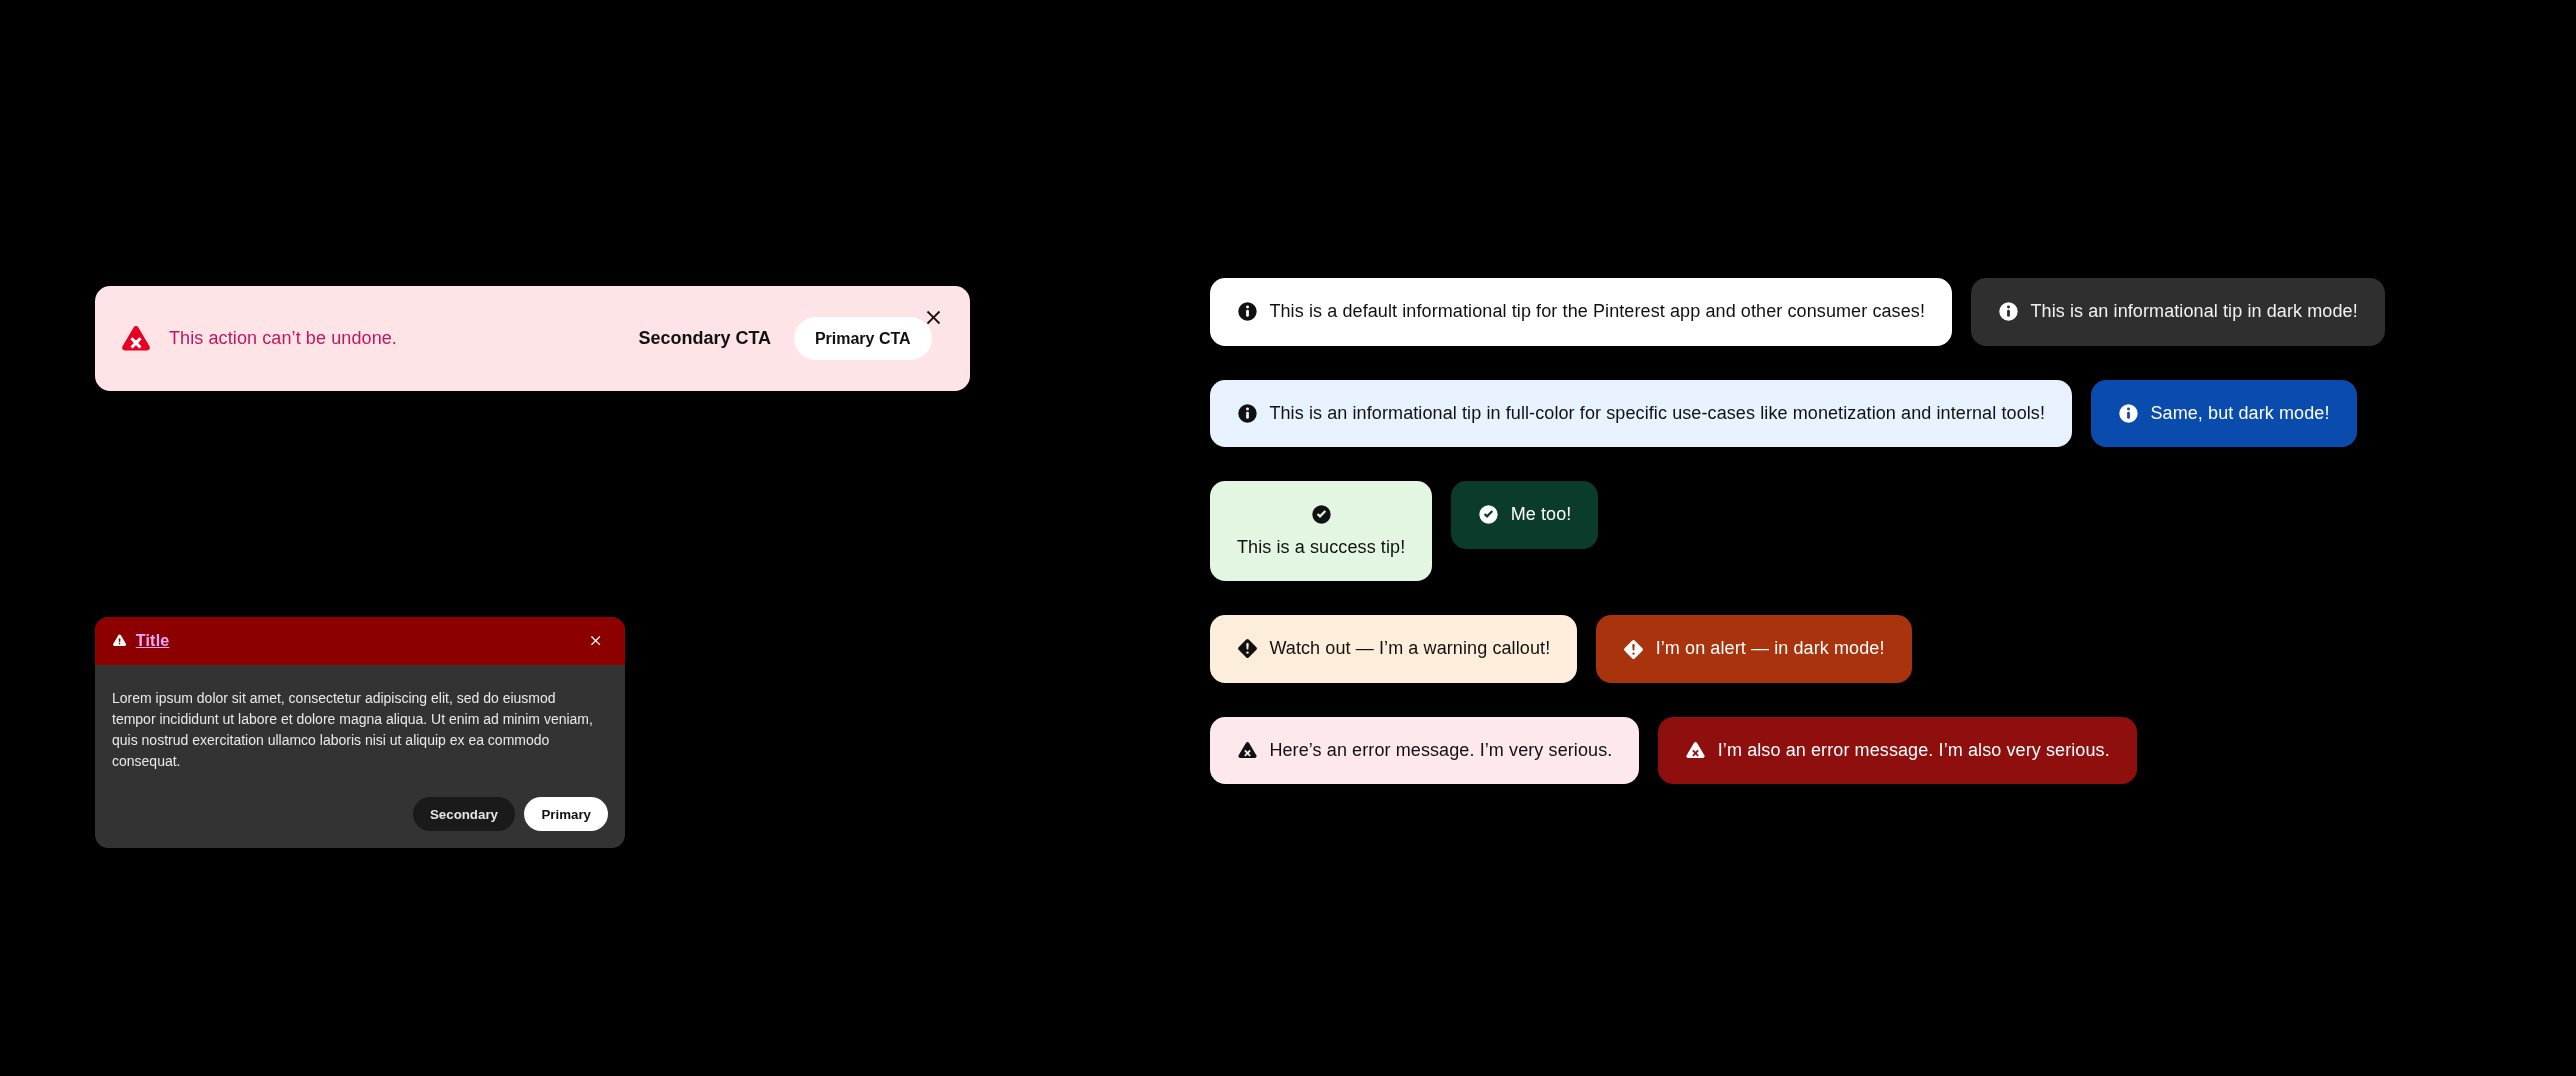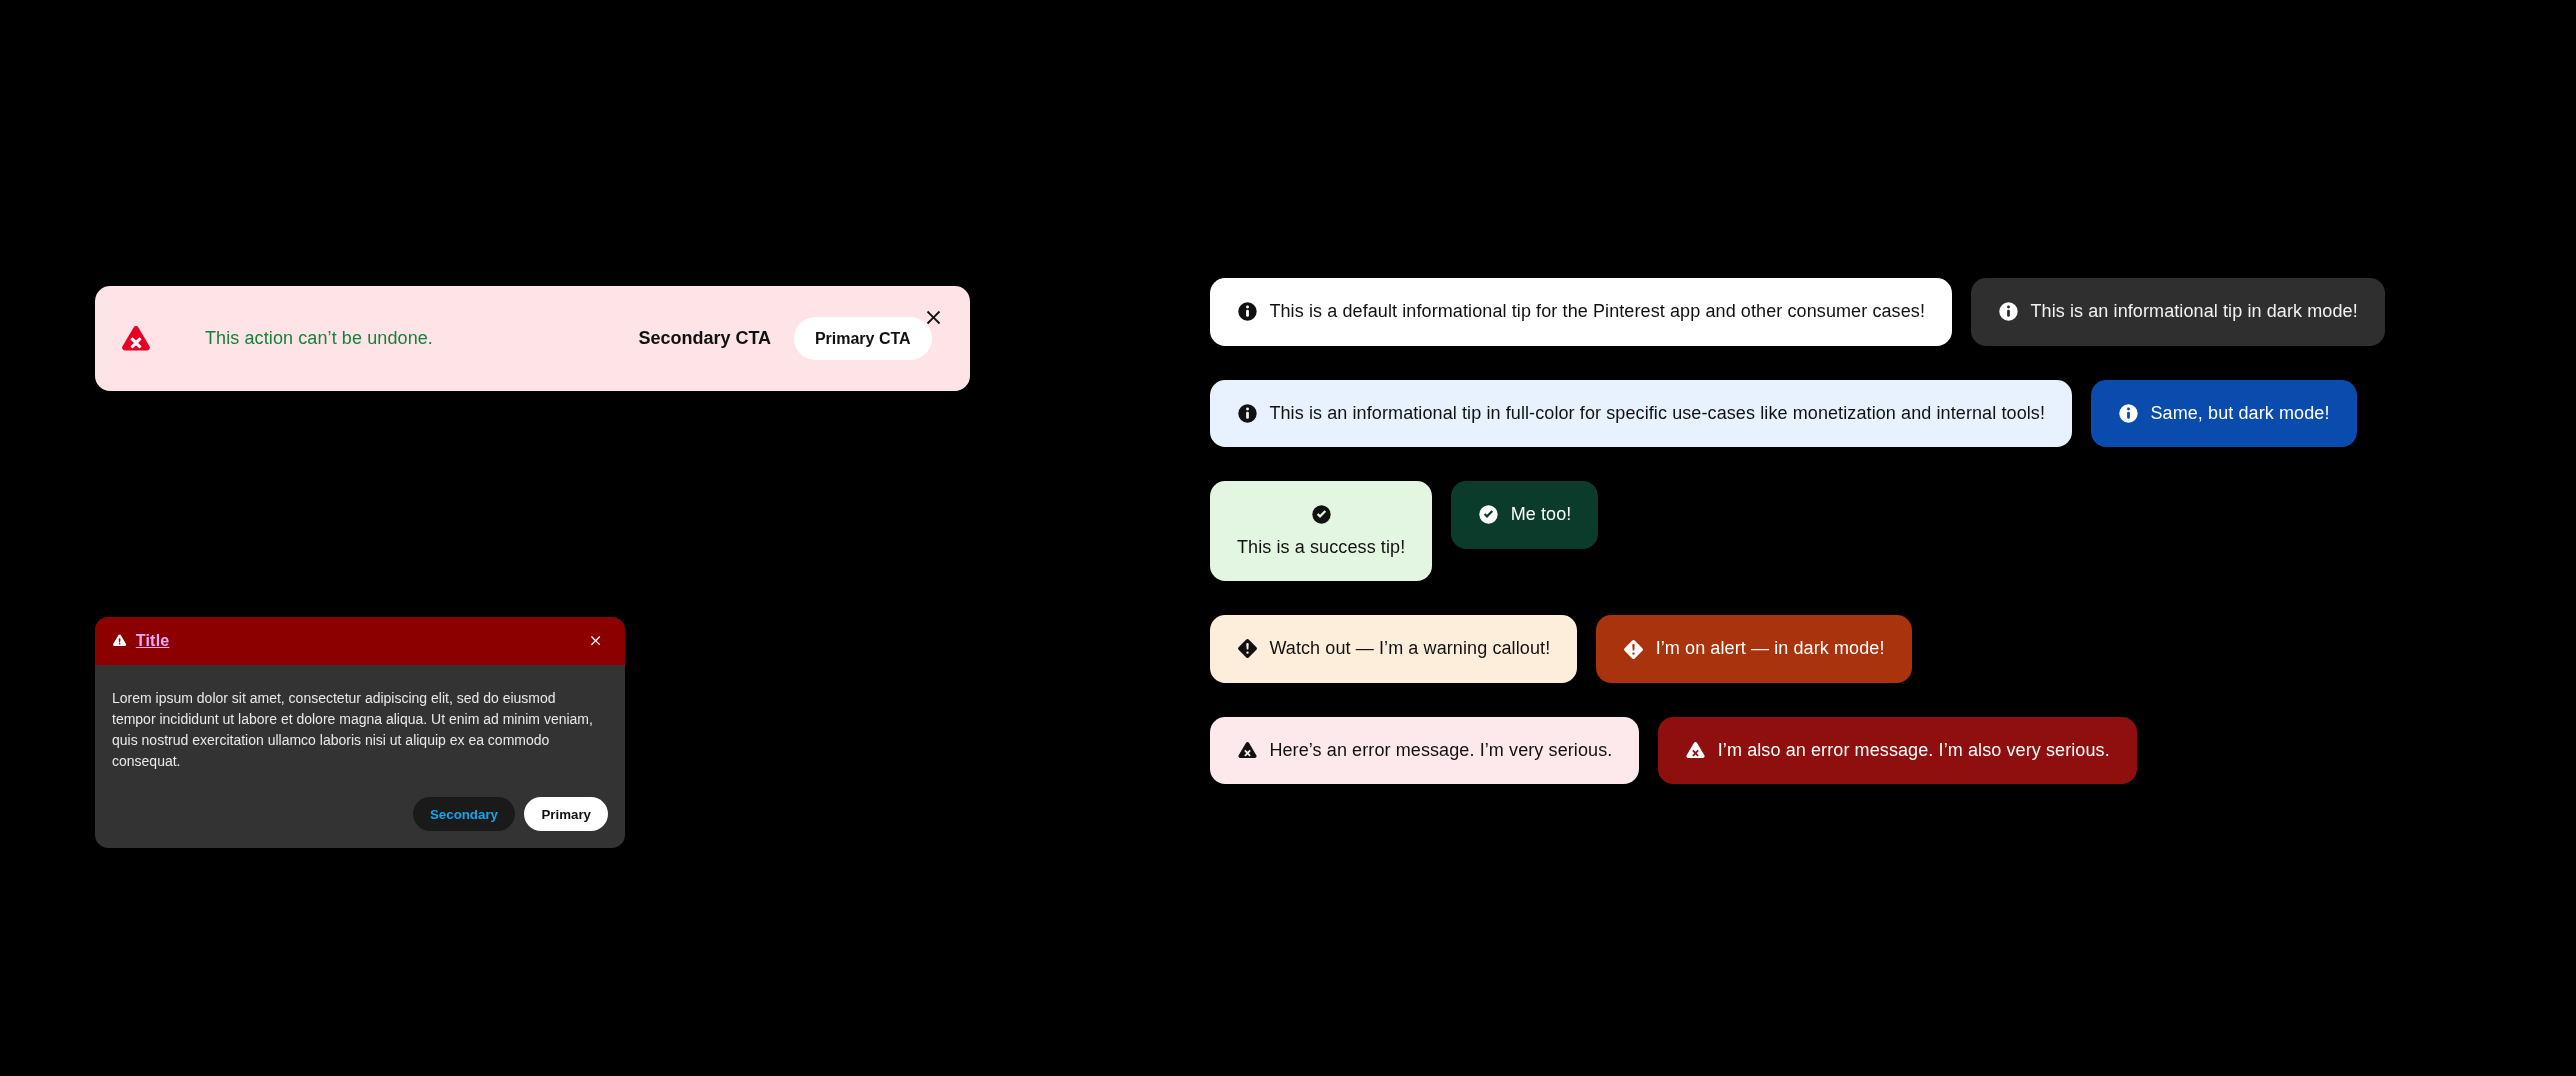--- a/index.html
+++ b/index.html
@@ -38,25 +38,24 @@
     background: #fee4e6;
     border-radius: 15.2px;
     display: flex;
     align-items: center;
     padding: 0 27px 0 25px;
     box-shadow: 0 1.9px 7.6px rgba(0,0,0,0.45);
   }
   .banner-icon { width: 32px; height: 32px; margin-right: 17px; }
   .banner-text {
     font-size: 18px;
-    color: #15803d;
+    color: #be185d;
     letter-spacing: 0.1px;
     flex: 1 1 auto;
     white-space: nowrap;
-    margin-left: 36px;
   }
   .banner-actions { display: flex; align-items: center; gap: 3.8px; margin-right: 11.4px; }
   .btn-text {
     font-size: 18px;
     font-weight: 700;
     color: #111111;
     background: transparent;
     border: 0;
     border-radius: 952px;
     padding: 12.4px 19px;
@@ -131,21 +130,21 @@
   }
   .modal-footer {
     display: flex;
     justify-content: flex-end;
     align-items: center;
     gap: 9.5px;
     margin-top: 25px;
   }
   .pill-dark {
     background: #1a1a1a;
-    color: #0ea5e9;
+    color: #e5e5e5;
     font-size: 13.3px;
     font-weight: 700;
     border: 0;
     border-radius: 952px;
     padding: 9.5px 17px;
     cursor: pointer;
     font-family: inherit;
   }
   .pill-light {
     background: #ffffff;

